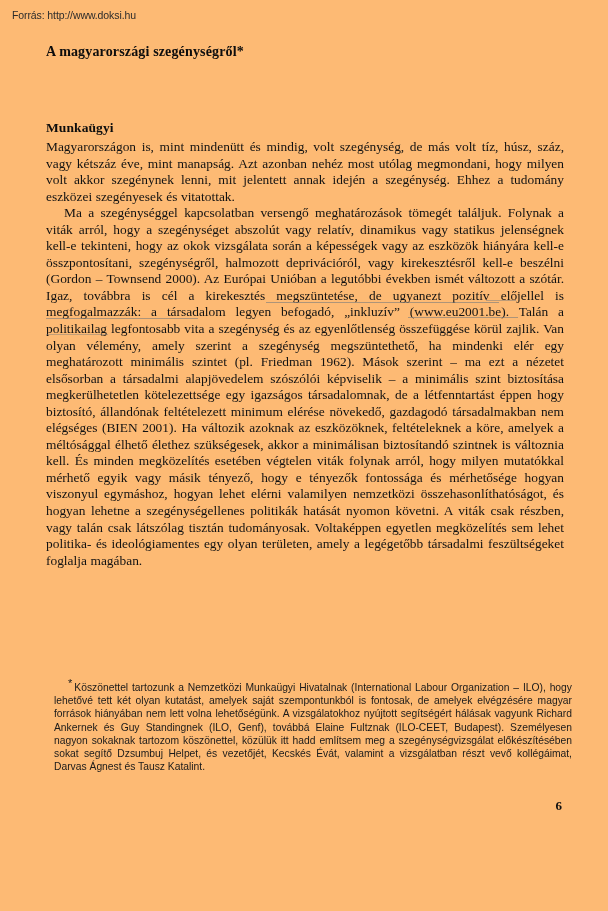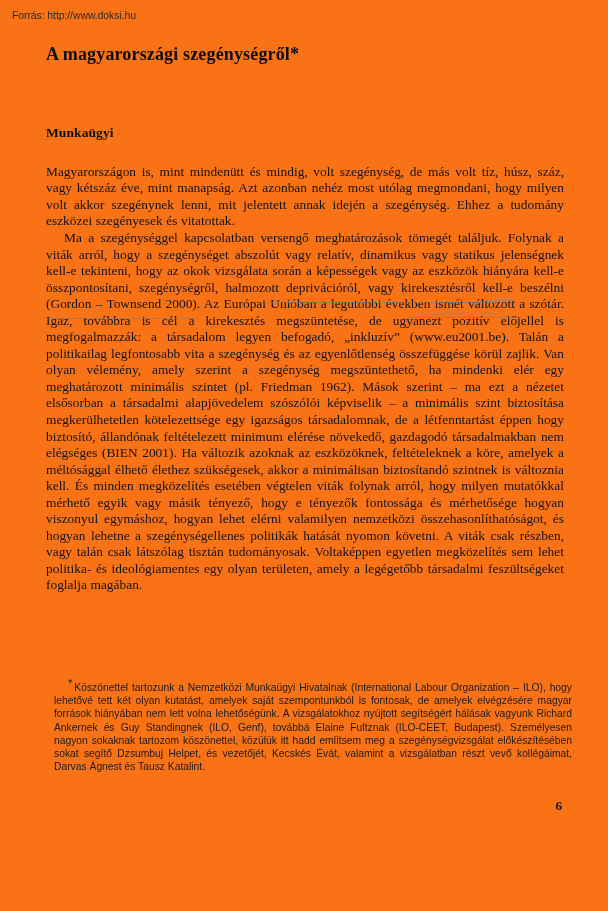--- a/index.html
+++ b/index.html
@@ -4,21 +4,21 @@
 <style>
   html, body {
     margin: 0;
     padding: 0;
     background: #ffffff;
   }
   .page {
     position: relative;
     width: 608px;
     height: 911px;
-    background: #f97316;
+    background: #fdba74;
     overflow: hidden;
     box-sizing: border-box;
   }
 
   
   .source-header {
     position: absolute;
     top: 9px;
     left: 12px;
     font-family: "Liberation Sans", sans-serif;
@@ -31,21 +31,21 @@
   
   .content {
     position: absolute;
     left: 46px;
     top: 44px;
     width: 518px;
   }
 
   .doc-title {
     font-family: "Liberation Serif", "DejaVu Serif", serif;
-    font-size: 18px;
+    font-size: 14px;
     font-weight: bold;
     color: #0d0d0d;
     letter-spacing: 0.15px;
     margin: 0;
     line-height: 1.2;
   }
 
   .doc-author {
     font-family: "Liberation Serif", "DejaVu Serif", serif;
     font-size: 13.5px;
@@ -71,21 +71,21 @@
     font-size: 13.4px;
     color: #121212;
     text-align: justify;
     line-height: 16.55px;
     margin: 0;
     letter-spacing: 0.005px;
     word-spacing: 0.2px;
     -webkit-hyphens: none;
     hyphens: none;
   }
-  .body-para.first { margin-top: 23px; }
+  .body-para.first { margin-top: 3px; }
   .body-para.cont { text-indent: 18px; }
 
   
   .scan-artifact {
     position: absolute;
     background: #7c7c7c;
     height: 1px;
     opacity: 0.62;
     pointer-events: none;
   }

